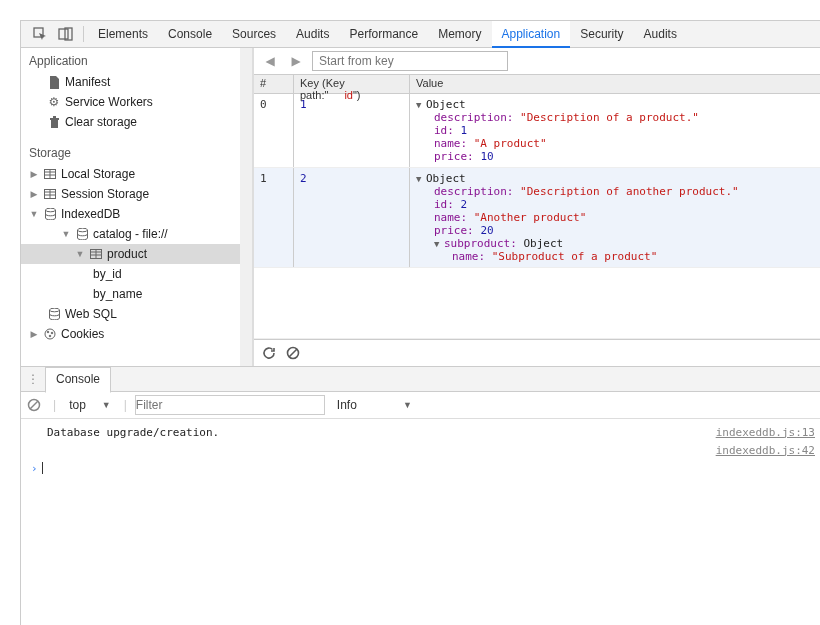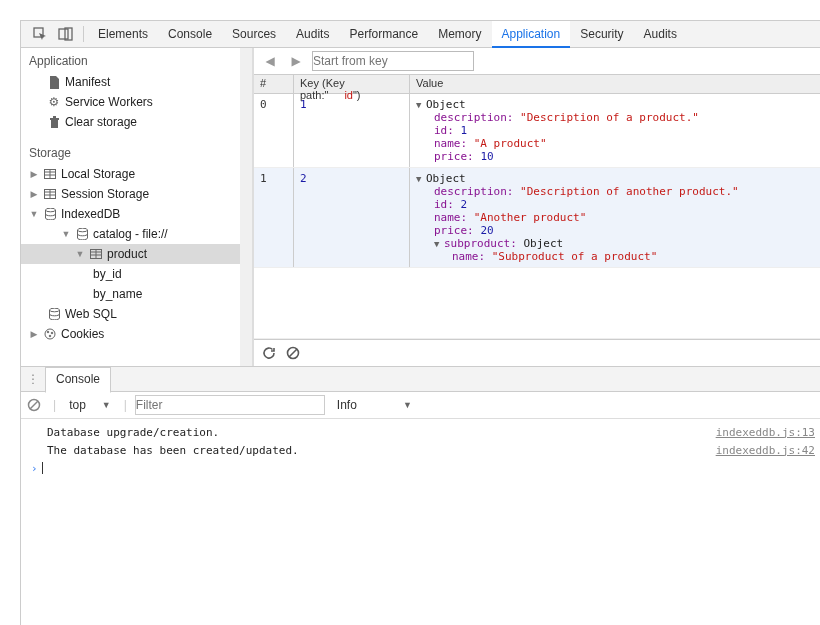--- a/index.html
+++ b/index.html
@@ -22,21 +22,21 @@
 .tree-row .ic { width: 14px; height: 14px; display: inline-flex; align-items: center; justify-content: center; color: #666; }
 .tree-row .lbl { font-size: 12px; color: #222; }
 .indent1 { padding-left: 26px; }
 .indent2 { padding-left: 40px; }
 .indent3 { padding-left: 54px; }
 .indentleaf { padding-left: 72px; }
 .spacer8 { height: 8px; }
 .right { flex: 1; display: flex; flex-direction: column; border-left: 1px solid #ddd; }
 .toolbar { height: 27px; display: flex; align-items: center; padding: 0 6px; gap: 6px; border-bottom: 1px solid #ccc; }
 .toolbar .navbtn { width: 20px; height: 20px; display: inline-flex; align-items: center; justify-content: center; color: #999; }
-.toolbar input { height: 20px; width: 162px; padding: 0 0; border: 1px solid #bbb; font-size: 12px; }
+.toolbar input { height: 20px; width: 196px; padding: 0 6px; border: 1px solid #bbb; font-size: 12px; }
 .datagrid { flex: 1; display: flex; flex-direction: column; min-height: 0; overflow: hidden; }
 .dg-head { display: flex; background: #eee; border-bottom: 1px solid #ccc; height: 19px; font-size: 11px; color: #333; position: relative; }
 .col-idx { width: 40px; border-right: 1px solid #ccc; padding: 2px 6px; }
 .col-key { width: 116px; border-right: 1px solid #ccc; padding: 2px 6px; }
 .col-val { flex: 1; padding: 2px 6px; position: relative; }
 .dg-body { flex: 1; overflow: auto; font-family: Menlo, Consolas, monospace; font-size: 11px; display: flex; flex-direction: column; }
 .dg-row { display: flex; border-bottom: 1px solid #eee; }
 .dg-row .col-idx, .dg-row .col-key { padding: 4px 6px; }
 .dg-row .col-val { padding: 4px 6px; }
 .dg-row.sel { background: #eef3fb; }
@@ -308,20 +308,19 @@
     <span class="dd" style="font-size:9px;color:#666">▼</span>
   </div>
 
 </div>
 <div class="console-log">
   <div class="logline">
     <span class="msg">Database upgrade/creation.</span>
     <span class="src">indexeddb.js:13</span>
   </div>
   <div class="logline">
-    <span class="msg">The database has been created/updated.</span>
     <span class="src">indexeddb.js:42</span>
   </div>
   <div class="logline">
     <span class="prompt">›</span>
     <span class="cursor"></span>
   </div>
 </div>
 
 </body></html>

